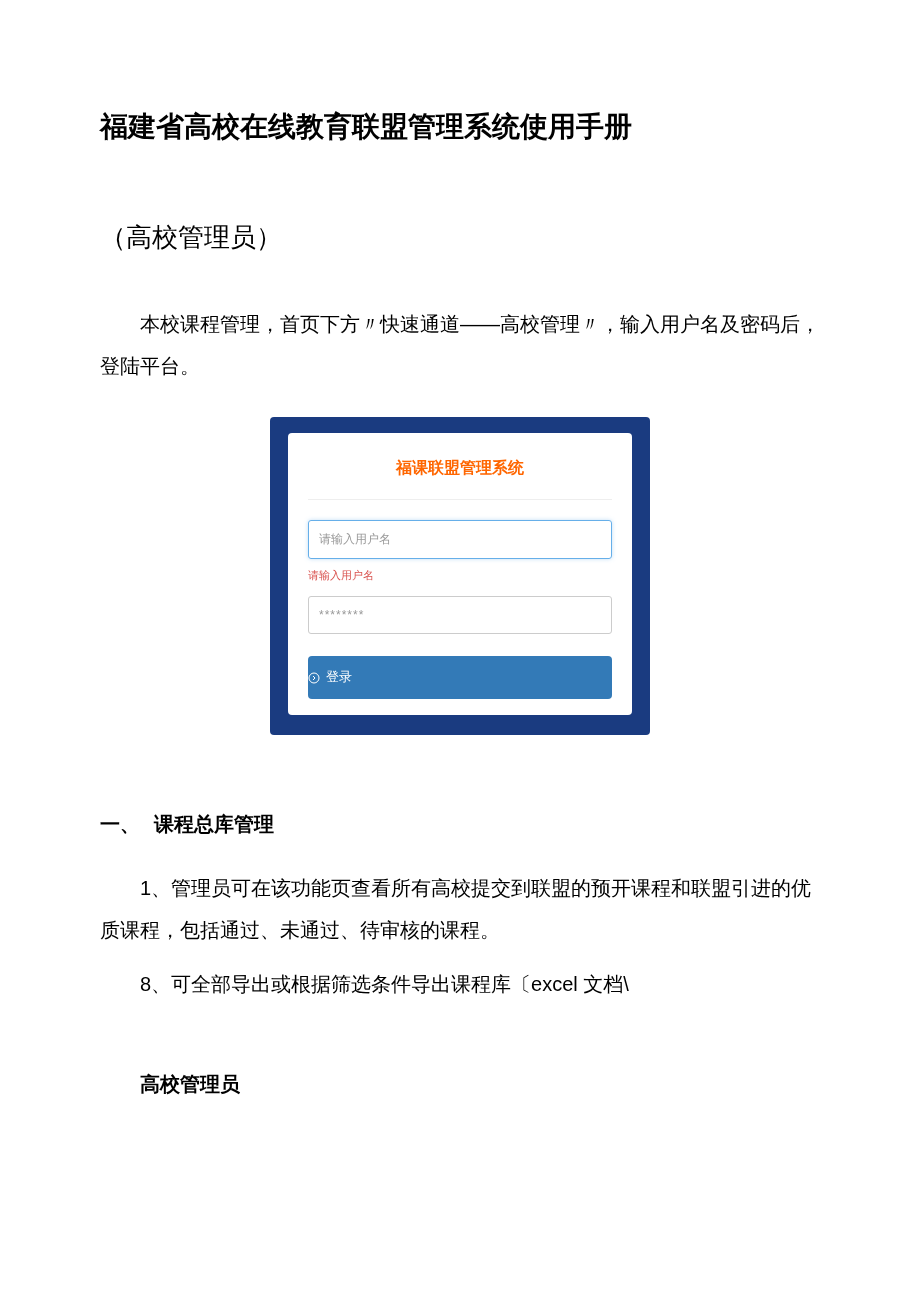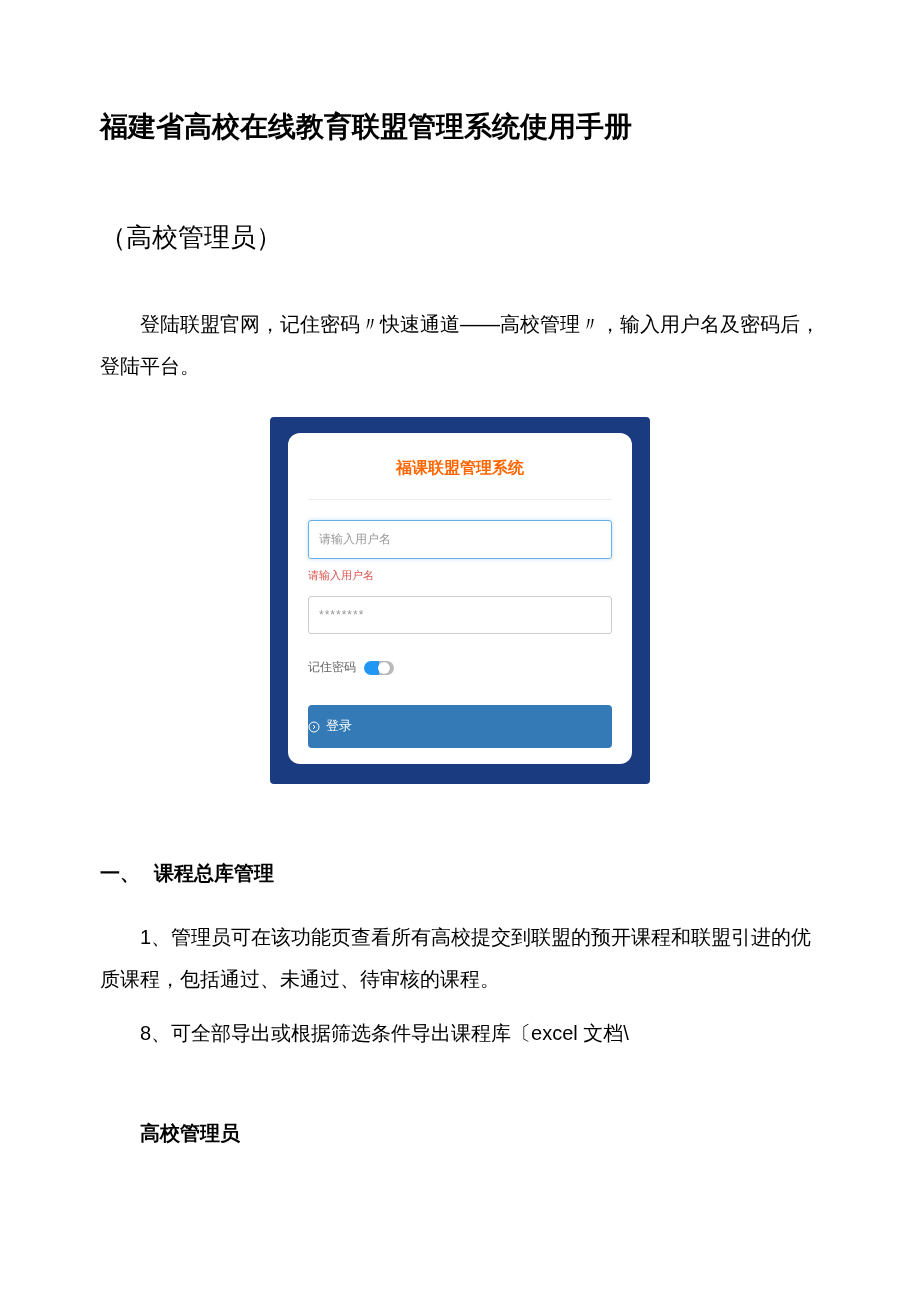--- a/index.html
+++ b/index.html
@@ -22,21 +22,21 @@
   
   .screenshot-frame {
     width:380px;
     margin:30px auto 10px auto;
     background:var(--blue-bg);
     padding:16px 18px 20px 18px;
     border-radius:4px;
   }
   .login-card {
     background:#fff;
-    border-radius:12px;
+    border-radius:4px;
     padding:18px 20px 16px 20px;
     font-size:12px;
   }
   .login-title {
     text-align:center;
     color:var(--orange);
     font-weight:700;
     font-size:16px;
     padding:2px 0 16px 0;
     border-bottom:1px solid #eee;
@@ -75,35 +75,31 @@
   }
   .enter-icon { display:inline-flex; }
   .enter-icon svg { width:12px; height:12px; }
 </style>
 </head>
 <body>
 
 <h1 class="doc-title">福建省高校在线教育联盟管理系统使用手册</h1>
 <h2 class="doc-subtitle">（高校管理员）</h2>
 
-<p class="para" style="text-indent:2em; margin-bottom:4px;">登陆联盟官网，记住密码〃快速通道——高校管理〃，输入用户名及密码后，登陆平台。</p>
+<p class="para" style="text-indent:2em; margin-bottom:4px;">本校课程管理，首页下方〃快速通道——高校管理〃，输入用户名及密码后，登陆平台。</p>
 
 <div class="screenshot-frame">
   <div class="login-card">
     <div class="login-title">福课联盟管理系统</div>
 
     <div class="field focused">请输入用户名</div>
     <div class="field-err">请输入用户名</div>
 
     <div class="field field-pw">********</div>
 
-    <div class="remember-row">
-      <span>记住密码</span>
-      <span class="toggle"></span>
-    </div>
 
     <div class="login-btn">
       <span class="enter-icon">
         <svg viewBox="0 0 24 24" fill="none" stroke="#fff" stroke-width="2">
           <circle cx="12" cy="12" r="10"></circle>
           <path d="M10 8l4 4-4 4"></path>
         </svg>
       </span>
       <span>登录</span>
     </div>

